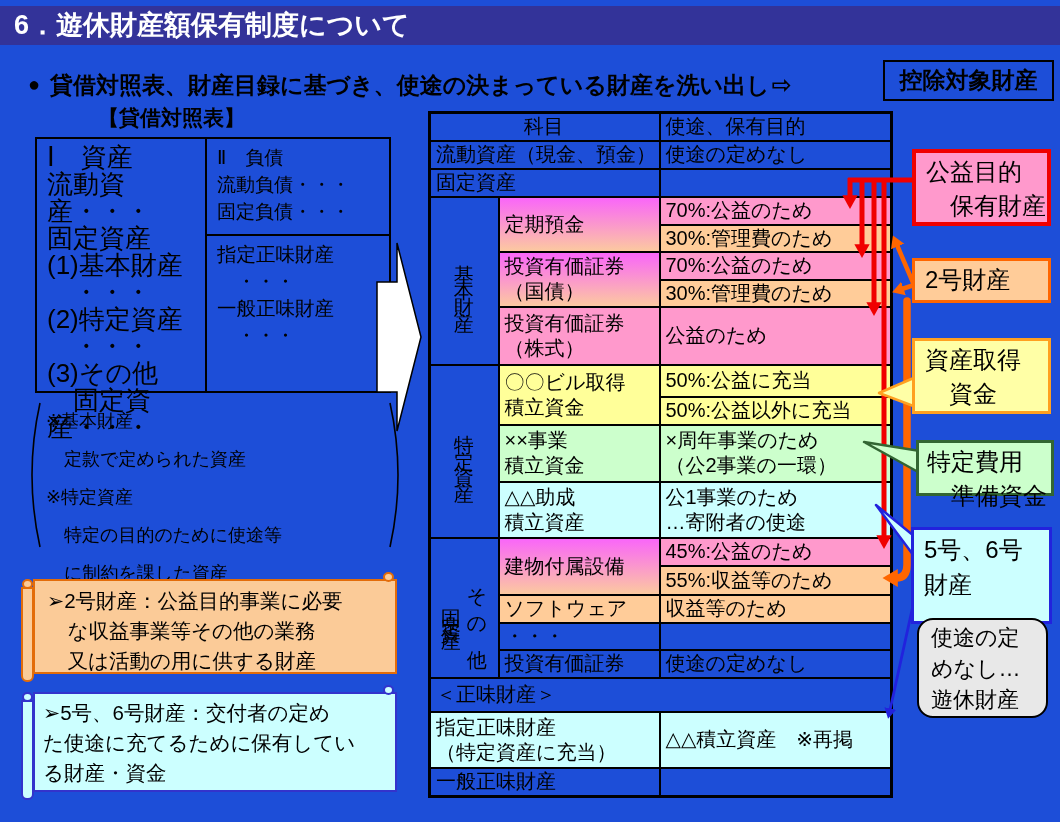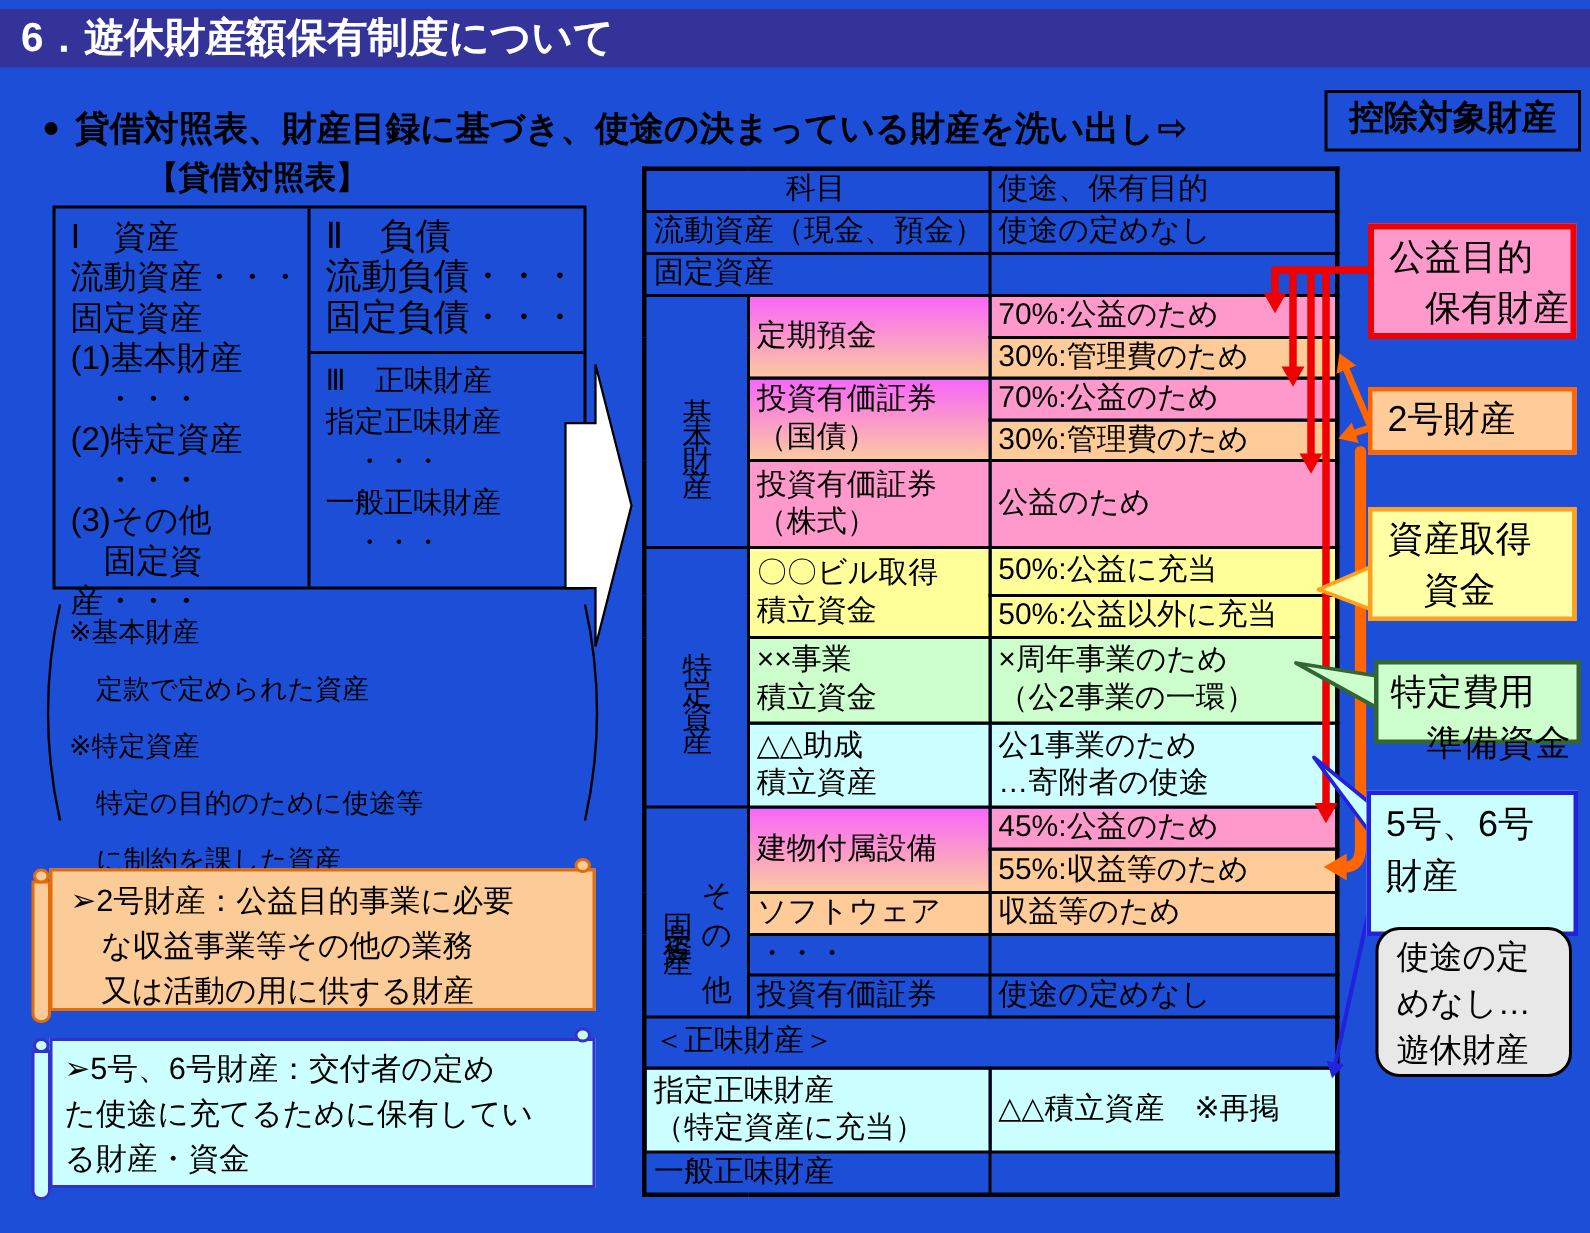--- a/index.html
+++ b/index.html
@@ -16,32 +16,32 @@
     background:#333399; color:#fff; font-size:27px; font-weight:bold;
     line-height:39px; padding-left:14px;
   }
 
   
   .intro { position:absolute; left:28px; top:70px; font-size:23px; font-weight:bold; white-space:nowrap; }
   .intro .bullet { font-size:20px; vertical-align:2px; margin-right:10px; }
   .intro .arrow { font-size:24px; margin-left:2px; }
   .deduct-box {
     position:absolute; left:883px; top:60px; width:171px; height:41px;
-    border:2px solid #000; font-size:23px; font-weight:bold; text-align:center; line-height:37px;font-family:Liberation Mono, monospace;
+    border:2px solid #000; font-size:23px; font-weight:bold; text-align:center; line-height:37px;
   }
 
   
   .bs-caption { position:absolute; left:98px; top:104px; font-size:21px; font-weight:bold; }
   .bs-table {
     position:absolute; left:35px; top:137px; width:356px; height:256px;
     border:2px solid #000; display:flex;
   }
-  .bs-left { width:170px; border-right:2px solid #000; padding:5px 0 0 10px; font-size:22px; line-height:27px; }
+  .bs-left { width:170px; border-right:2px solid #000; padding:5px 0 0 10px; font-size:26px; line-height:27px; }
   .bs-right { flex:1; display:flex; flex-direction:column; }
-  .bs-right-top { height:97px; border-bottom:2px solid #000; padding:5px 0 0 10px; font-size:24px; line-height:27px; }
+  .bs-right-top { height:97px; border-bottom:2px solid #000; padding:5px 0 0 10px; font-size:19px; line-height:27px; }
   .bs-right-bottom { flex:1; padding:5px 0 0 10px; font-size:19.5px; line-height:27px; }
 
   
   .note-text { position:absolute; left:46px; top:402px; font-size:18px; line-height:38px; }
 
   
   .scroll-panel { position:absolute; }
   .scroll-main { position:absolute; left:12px; top:0; }
   .sc-orange .scroll-main { background:#FBCB98; border:2.5px solid #E36C09; }
   .sc-cyan .scroll-main { background:#CCFFFF; border:2.5px solid #3333CC; }
@@ -112,21 +112,20 @@
       <div>(3)その他</div>
       <div>　固定資産・・・</div>
     </div>
     <div class="bs-right">
       <div class="bs-right-top">
         <div>Ⅱ　負債</div>
         <div>流動負債・・・</div>
         <div>固定負債・・・</div>
       </div>
       <div class="bs-right-bottom">
-        <div>Ⅲ　正味財産</div>
         <div>指定正味財産</div>
         <div>　・・・</div>
         <div>一般正味財産</div>
         <div>　・・・</div>
       </div>
     </div>
   </div>
 
   <div class="note-text preline">※基本財産
 　定款で定められた資産

